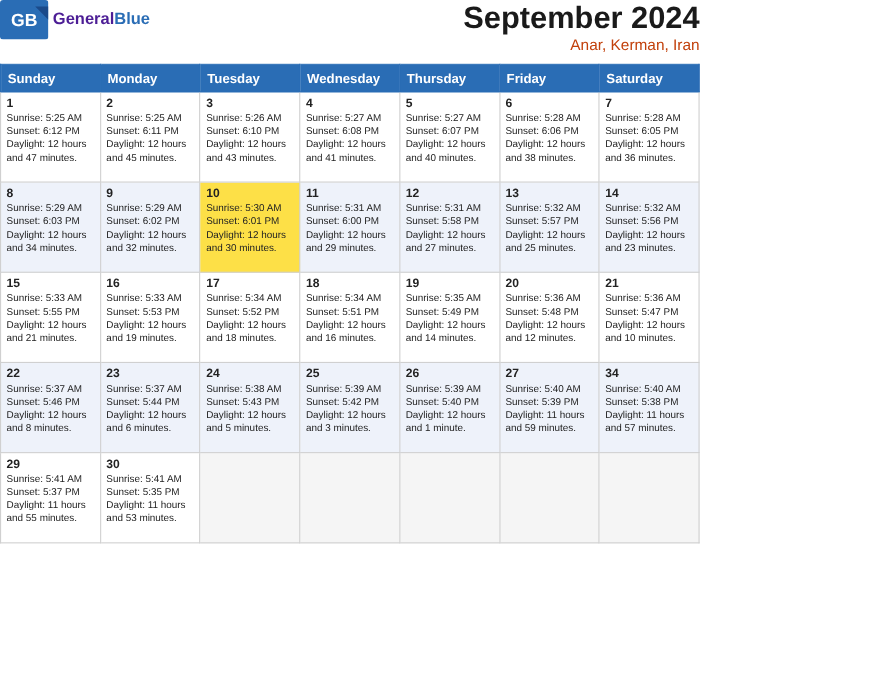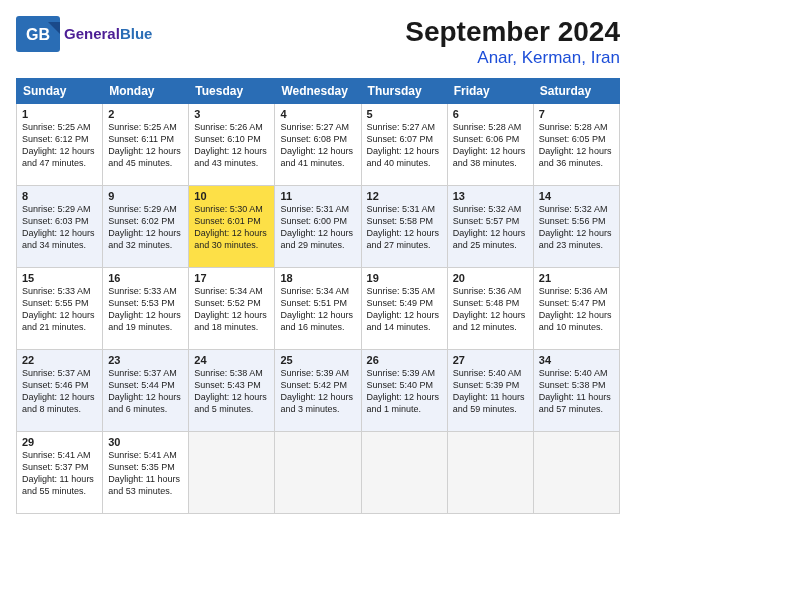--- a/index.html
+++ b/index.html
@@ -6,21 +6,20 @@
     body {
       font-family: Arial, sans-serif;
       background: #fff;
       width: 792px;
       height: 612px;
       overflow: hidden;
     }
     .page {
       width: 636px;
       height: 612px;
-      padding: 16px;
       background: #fff;
     }
     .header {
       display: flex;
       justify-content: space-between;
       align-items: flex-start;
       margin-bottom: 10px;
     }
     .logo-wrapper {
       display: flex;
@@ -29,22 +28,22 @@
     }
     .title-section {
       text-align: right;
     }
     .main-title {
       font-size: 28px;
       font-weight: bold;
       color: #1a1a1a;
     }
     .sub-title {
-      font-size: 17px;
-      color: #1d4ed8;
+      font-size: 14px;
+      color: #c2410c;
     }
     .calendar {
       width: 100%;
       border-collapse: collapse;
     }
     .calendar th {
       background: #2a6db5;
       color: #fff;
       padding: 5px 6px;
       font-size: 12px;

